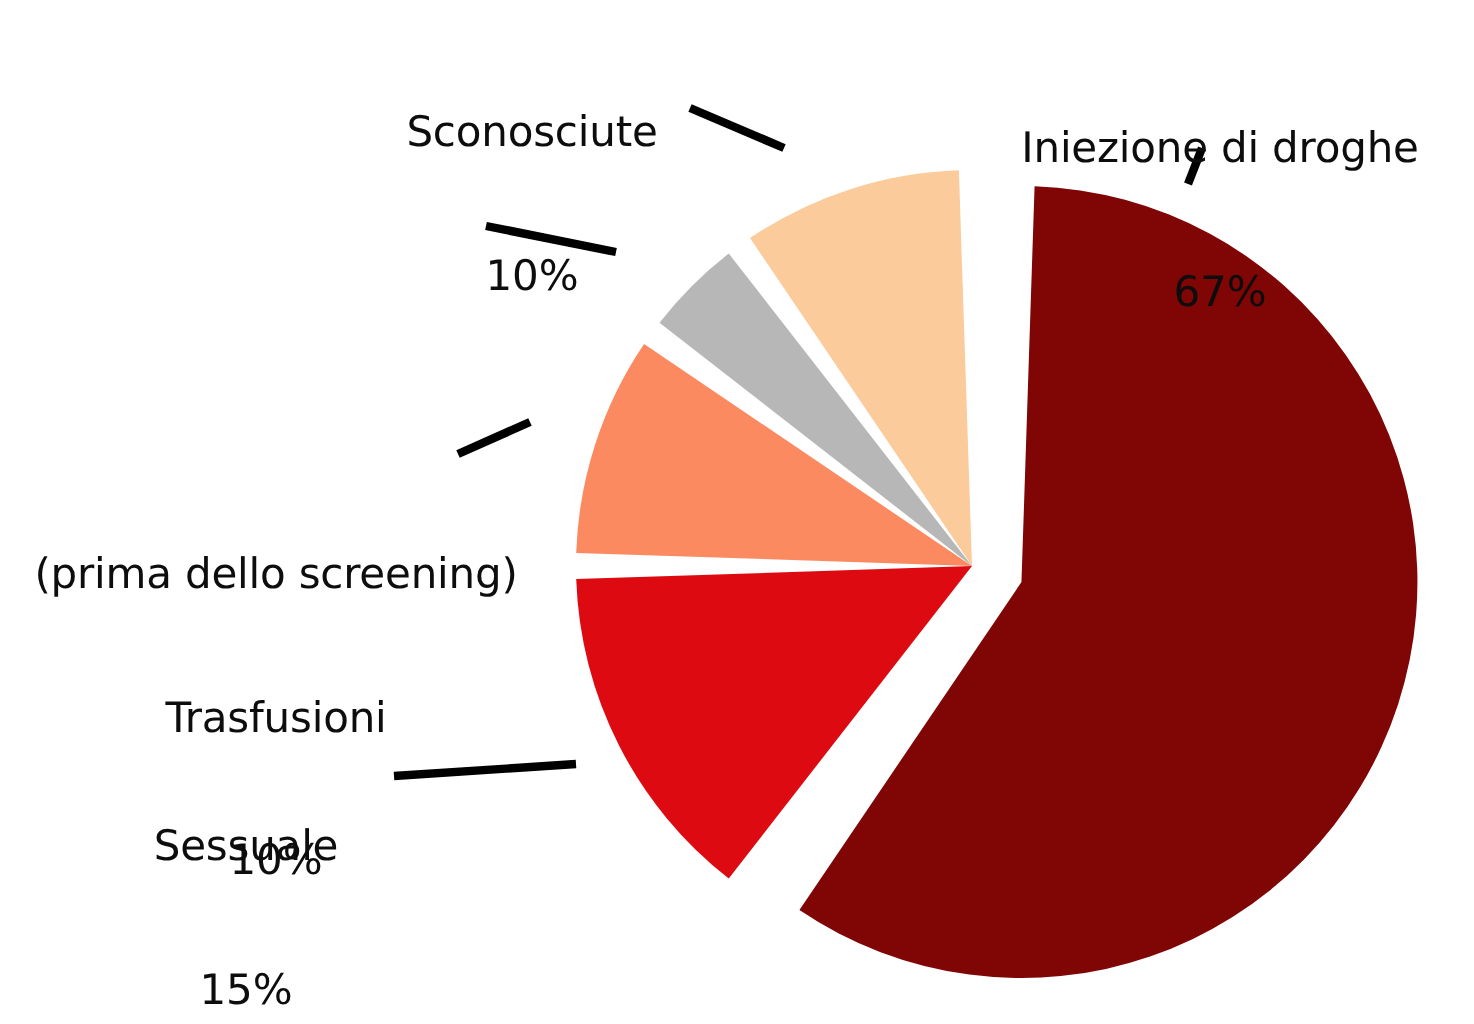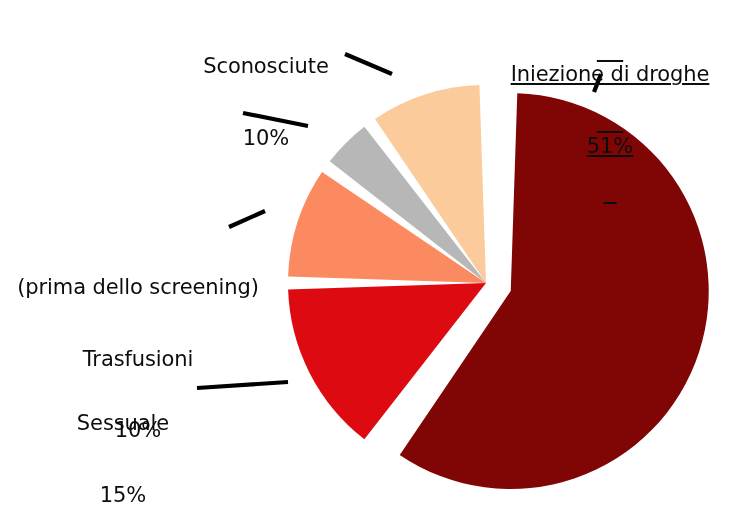--- a/index.html
+++ b/index.html
@@ -89,23 +89,23 @@
     <line x1="229" y1="227" x2="265" y2="211" stroke="#000000" stroke-width="4.2" stroke-linecap="butt"></line>
 
     <line x1="197" y1="388" x2="288" y2="382" stroke="#000000" stroke-width="4.2" stroke-linecap="butt"></line>
   </svg>
 
   <div class="label lbl-center" id="label-sconosciute" style="color: rgb(13, 13, 13);">
     <span class="ln">Sconosciute</span>
     <span class="ln">10%</span>
   </div>
 
-  <div class="label lbl-center" id="label-iniezione" style="color: rgb(13, 13, 13); text-decoration: underline;">
+  <div class="label lbl-center" id="label-iniezione" style="color: rgb(13, 13, 13);">
     <span class="ln">Iniezione di droghe</span>
-    <span class="ln">51%</span>
+    <span class="ln">67%</span>
   </div>
 
 
   <div class="label lbl-center" id="label-trasfusioni" style="color: rgb(13, 13, 13);">
     <span class="ln">(prima dello screening)</span>
     <span class="ln">Trasfusioni</span>
     <span class="ln">10%</span>
   </div>
 
   <div class="label lbl-center" id="label-sessuale" style="color: rgb(13, 13, 13);">

